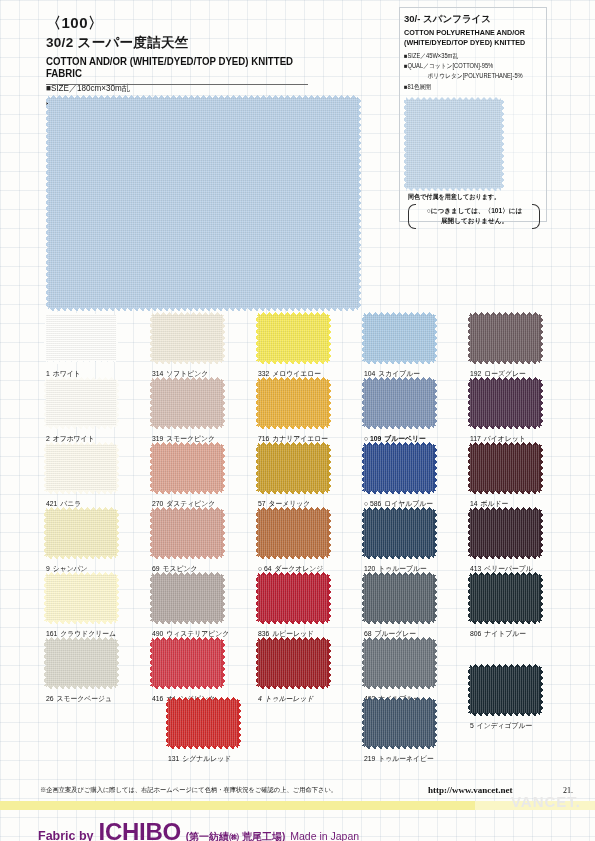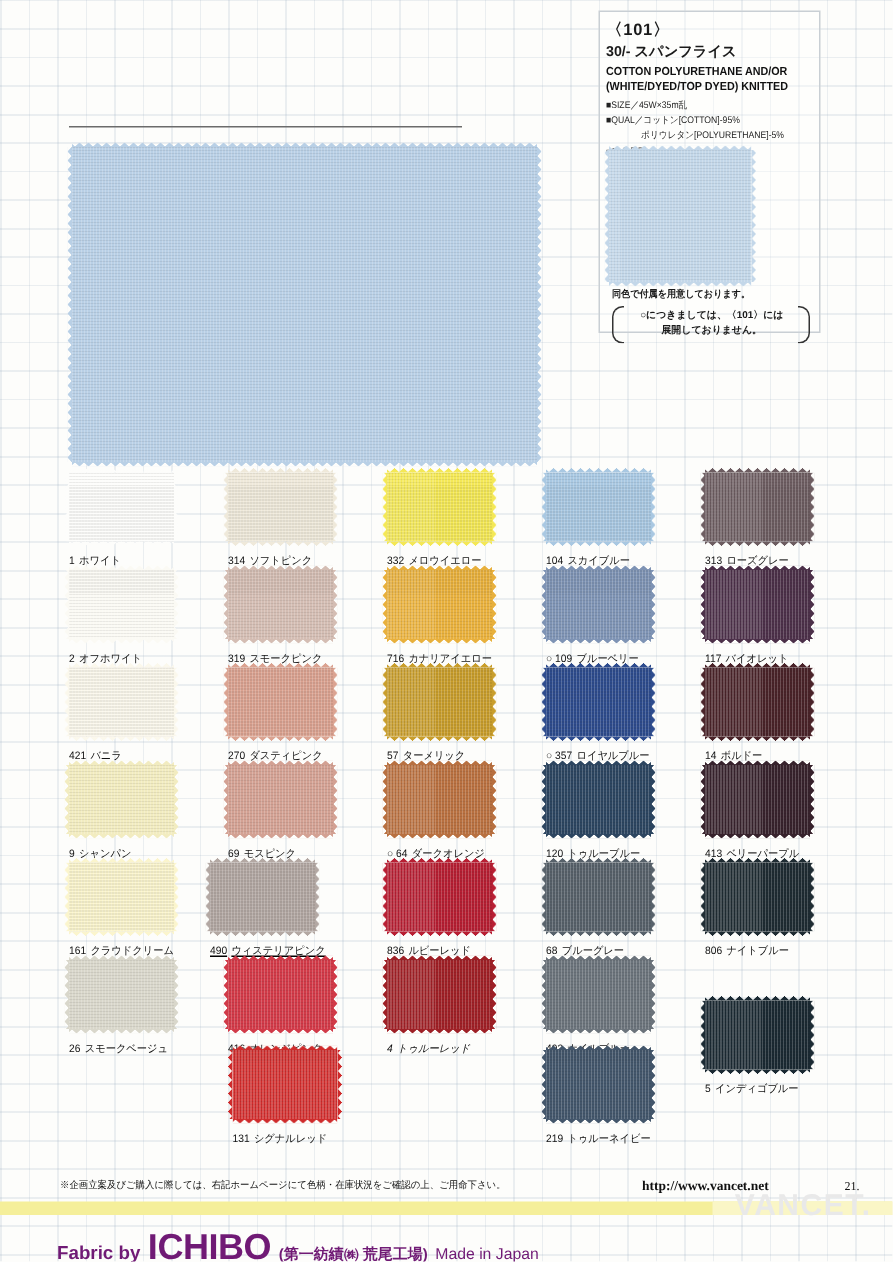--- a/index.html
+++ b/index.html
@@ -133,44 +133,50 @@
   .ybar {
     position:absolute; left:0; top:801px; width:595px; height:9px;
     background:#f5ef9a;
   }
   .ybar::after {
     content:""; position:absolute; right:0; top:0; width:120px; height:100%;
     background:#faf6c6;
   }
   .watermark {
     position:absolute; right:14px; top:793px;
-    font-size:20px; font-weight:bold; letter-spacing:1px;
+    font-size:15px; font-weight:bold; letter-spacing:1px;
     color:#e9e9e9;
   }
   .brandline {
     position:absolute; left:38px; top:818px;
     display:flex; align-items:baseline; gap:5px; color:#701a75;
   }
   .brandline .fb { font-size:12.5px; font-weight:bold; }
   .brandline .ich { font-size:24px; font-weight:bold; letter-spacing:-.3px; }
   .brandline .jp { font-size:10px; font-weight:bold; }
   .brandline .mij { font-size:10.5px; }
 </style>
 </head>
 <body>
 
 <div id="page">
   <div id="grid"></div>
 
   <div class="box101"></div>
 
+  <div class="hdr-left">
+    <div class="code">〈100〉</div>
+    <div class="jname">30/2 スーパー度詰天竺</div>
+    <div class="ename">COTTON AND/OR (WHITE/DYED/TOP DYED) KNITTED FABRIC</div>
+    <div class="spec">■SIZE／180cm×30m乱</div>
+    <div class="spec">■QUAL／コットン[COTTON]-100%</div>
+  </div>
   <div class="rule"></div>
 
   <div class="hdr-right">
-    <div class="code">〈101〉</div>
     <div class="jname">30/- スパンフライス</div>
     <div class="ename">COTTON POLYURETHANE AND/OR</div>
     <div class="ename" style="margin-top:0">(WHITE/DYED/TOP DYED) KNITTED</div>
     <div class="spec">■SIZE／45W×35m乱</div>
     <div class="spec" style="margin-top:0">■QUAL／コットン[COTTON]-95%</div>
     <div class="spec" style="margin-top:0;padding-left:26px">ポリウレタン[POLYURETHANE]-5%</div>
     <div class="spec" style="margin-top:1px">■81色展開</div>
   </div>
 
   <div id="hero100" class="sw" style="--c: #b9d0e6;">
@@ -254,35 +260,35 @@
         </div>
         <div class="lbl"><span class="num">270</span><span>ダスティピンク</span></div>
       </div>
       <div class="cell" style="left: 152px; top: 510px;">
         <div class="sw" style="--c: #d3a193;">
           <div class="sw-side l"></div>
           <div class="sw-side r"></div>
         </div>
         <div class="lbl"><span class="num">69</span><span>モスピンク</span></div>
       </div>
-      <div class="cell" style="left: 140px; top: 575px; text-decoration: underline;">
+      <div class="cell" style="left: 152px; top: 575px;">
         <div class="sw" style="--c: #b3a8a3;">
           <div class="sw-side l"></div>
           <div class="sw-side r"></div>
         </div>
         <div class="lbl"><span class="num">490</span><span>ウィステリアピンク</span></div>
       </div>
       <div class="cell" style="left: 152px; top: 640px;">
         <div class="sw" style="--c: #d13a48;">
           <div class="sw-side l"></div>
           <div class="sw-side r"></div>
         </div>
         <div class="lbl"><span class="num">416</span><span>オレンジピンク</span></div>
       </div>
-      <div class="cell" style="left: 155px; top: 700px;">
+      <div class="cell" style="left: 168px; top: 700px;">
         <div class="sw" style="--c: #cf2b2b;">
           <div class="sw-side l"></div>
           <div class="sw-side r"></div>
         </div>
         <div class="lbl"><span class="num">131</span><span>シグナルレッド</span></div>
       </div>
       <div class="cell" style="left: 258px; top: 315px;">
         <div class="sw" style="--c: #f4e856;">
           <div class="sw-side l"></div>
           <div class="sw-side r"></div>
@@ -324,33 +330,33 @@
         </div>
         <div class="lbl"><span class="num">4</span><span>トゥルーレッド</span></div>
       </div>
       <div class="cell" style="left: 364px; top: 315px;">
         <div class="sw" style="--c: #a9c8e2;">
           <div class="sw-side l"></div>
           <div class="sw-side r"></div>
         </div>
         <div class="lbl"><span class="num">104</span><span>スカイブルー</span></div>
       </div>
-      <div class="cell" style="left: 364px; top: 380px;">
+      <div class="cell" style="left: 364px; top: 380px; font-weight: bold;">
         <div class="sw" style="--c: #7e93b4;">
           <div class="sw-side l"></div>
           <div class="sw-side r"></div>
         </div>
         <div class="lbl"><span class="ring">○</span><span class="num">109</span><span>ブルーベリー</span></div>
       </div>
       <div class="cell" style="left: 364px; top: 445px;">
         <div class="sw" style="--c: #2e4c8e;">
           <div class="sw-side l"></div>
           <div class="sw-side r"></div>
         </div>
-        <div class="lbl"><span class="ring">○</span><span class="num">357</span><span>ロイヤルブルー</span></div>
+        <div class="lbl"><span class="ring">○</span><span class="num">586</span><span>ロイヤルブルー</span></div>
       </div>
       <div class="cell" style="left: 364px; top: 510px;">
         <div class="sw" style="--c: #2c4560;">
           <div class="sw-side l"></div>
           <div class="sw-side r"></div>
         </div>
         <div class="lbl"><span class="num">120</span><span>トゥルーブルー</span></div>
       </div>
       <div class="cell" style="left: 364px; top: 575px;">
         <div class="sw" style="--c: #58626b;">
@@ -371,21 +377,21 @@
           <div class="sw-side l"></div>
           <div class="sw-side r"></div>
         </div>
         <div class="lbl"><span class="num">219</span><span>トゥルーネイビー</span></div>
       </div>
       <div class="cell" style="left: 470px; top: 315px;">
         <div class="sw" style="--c: #6d5d61;">
           <div class="sw-side l"></div>
           <div class="sw-side r"></div>
         </div>
-        <div class="lbl"><span class="num">313</span><span>ローズグレー</span></div>
+        <div class="lbl"><span class="num">192</span><span>ローズグレー</span></div>
       </div>
       <div class="cell" style="left: 470px; top: 380px;">
         <div class="sw" style="--c: #4c3049;">
           <div class="sw-side l"></div>
           <div class="sw-side r"></div>
         </div>
         <div class="lbl"><span class="num">117</span><span>バイオレット</span></div>
       </div>
       <div class="cell" style="left: 470px; top: 445px;">
         <div class="sw" style="--c: #4a2329;">

